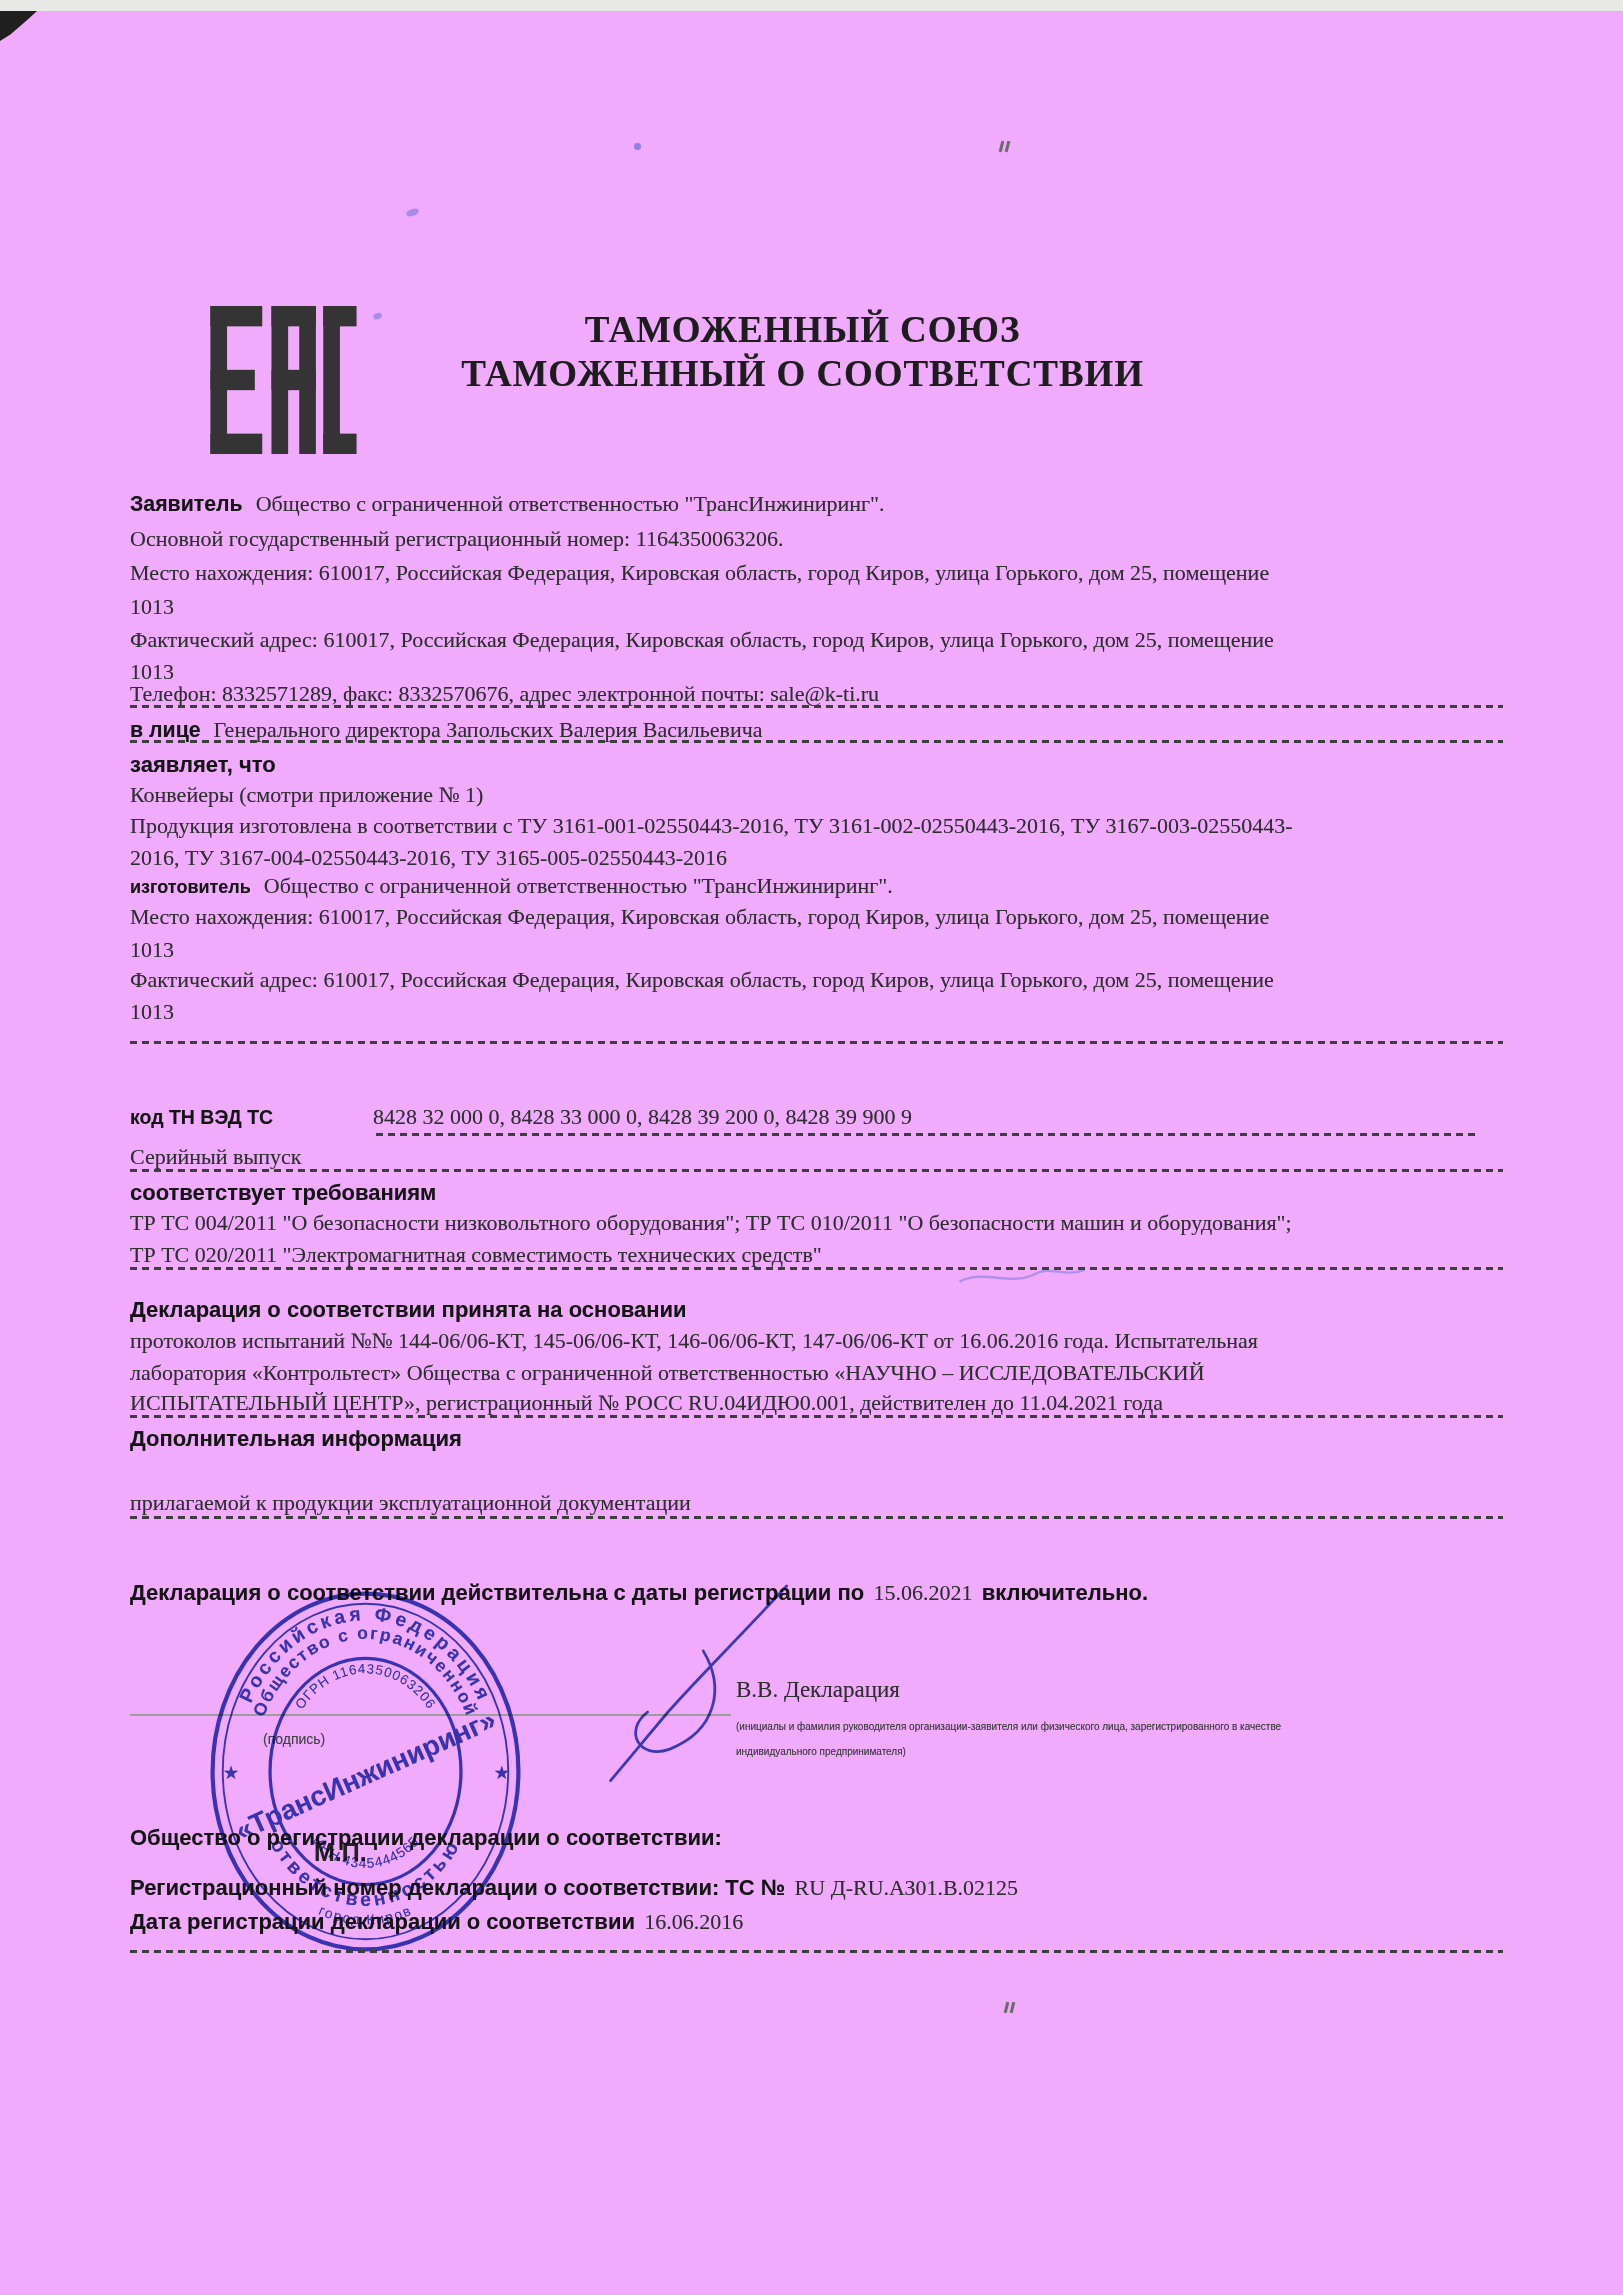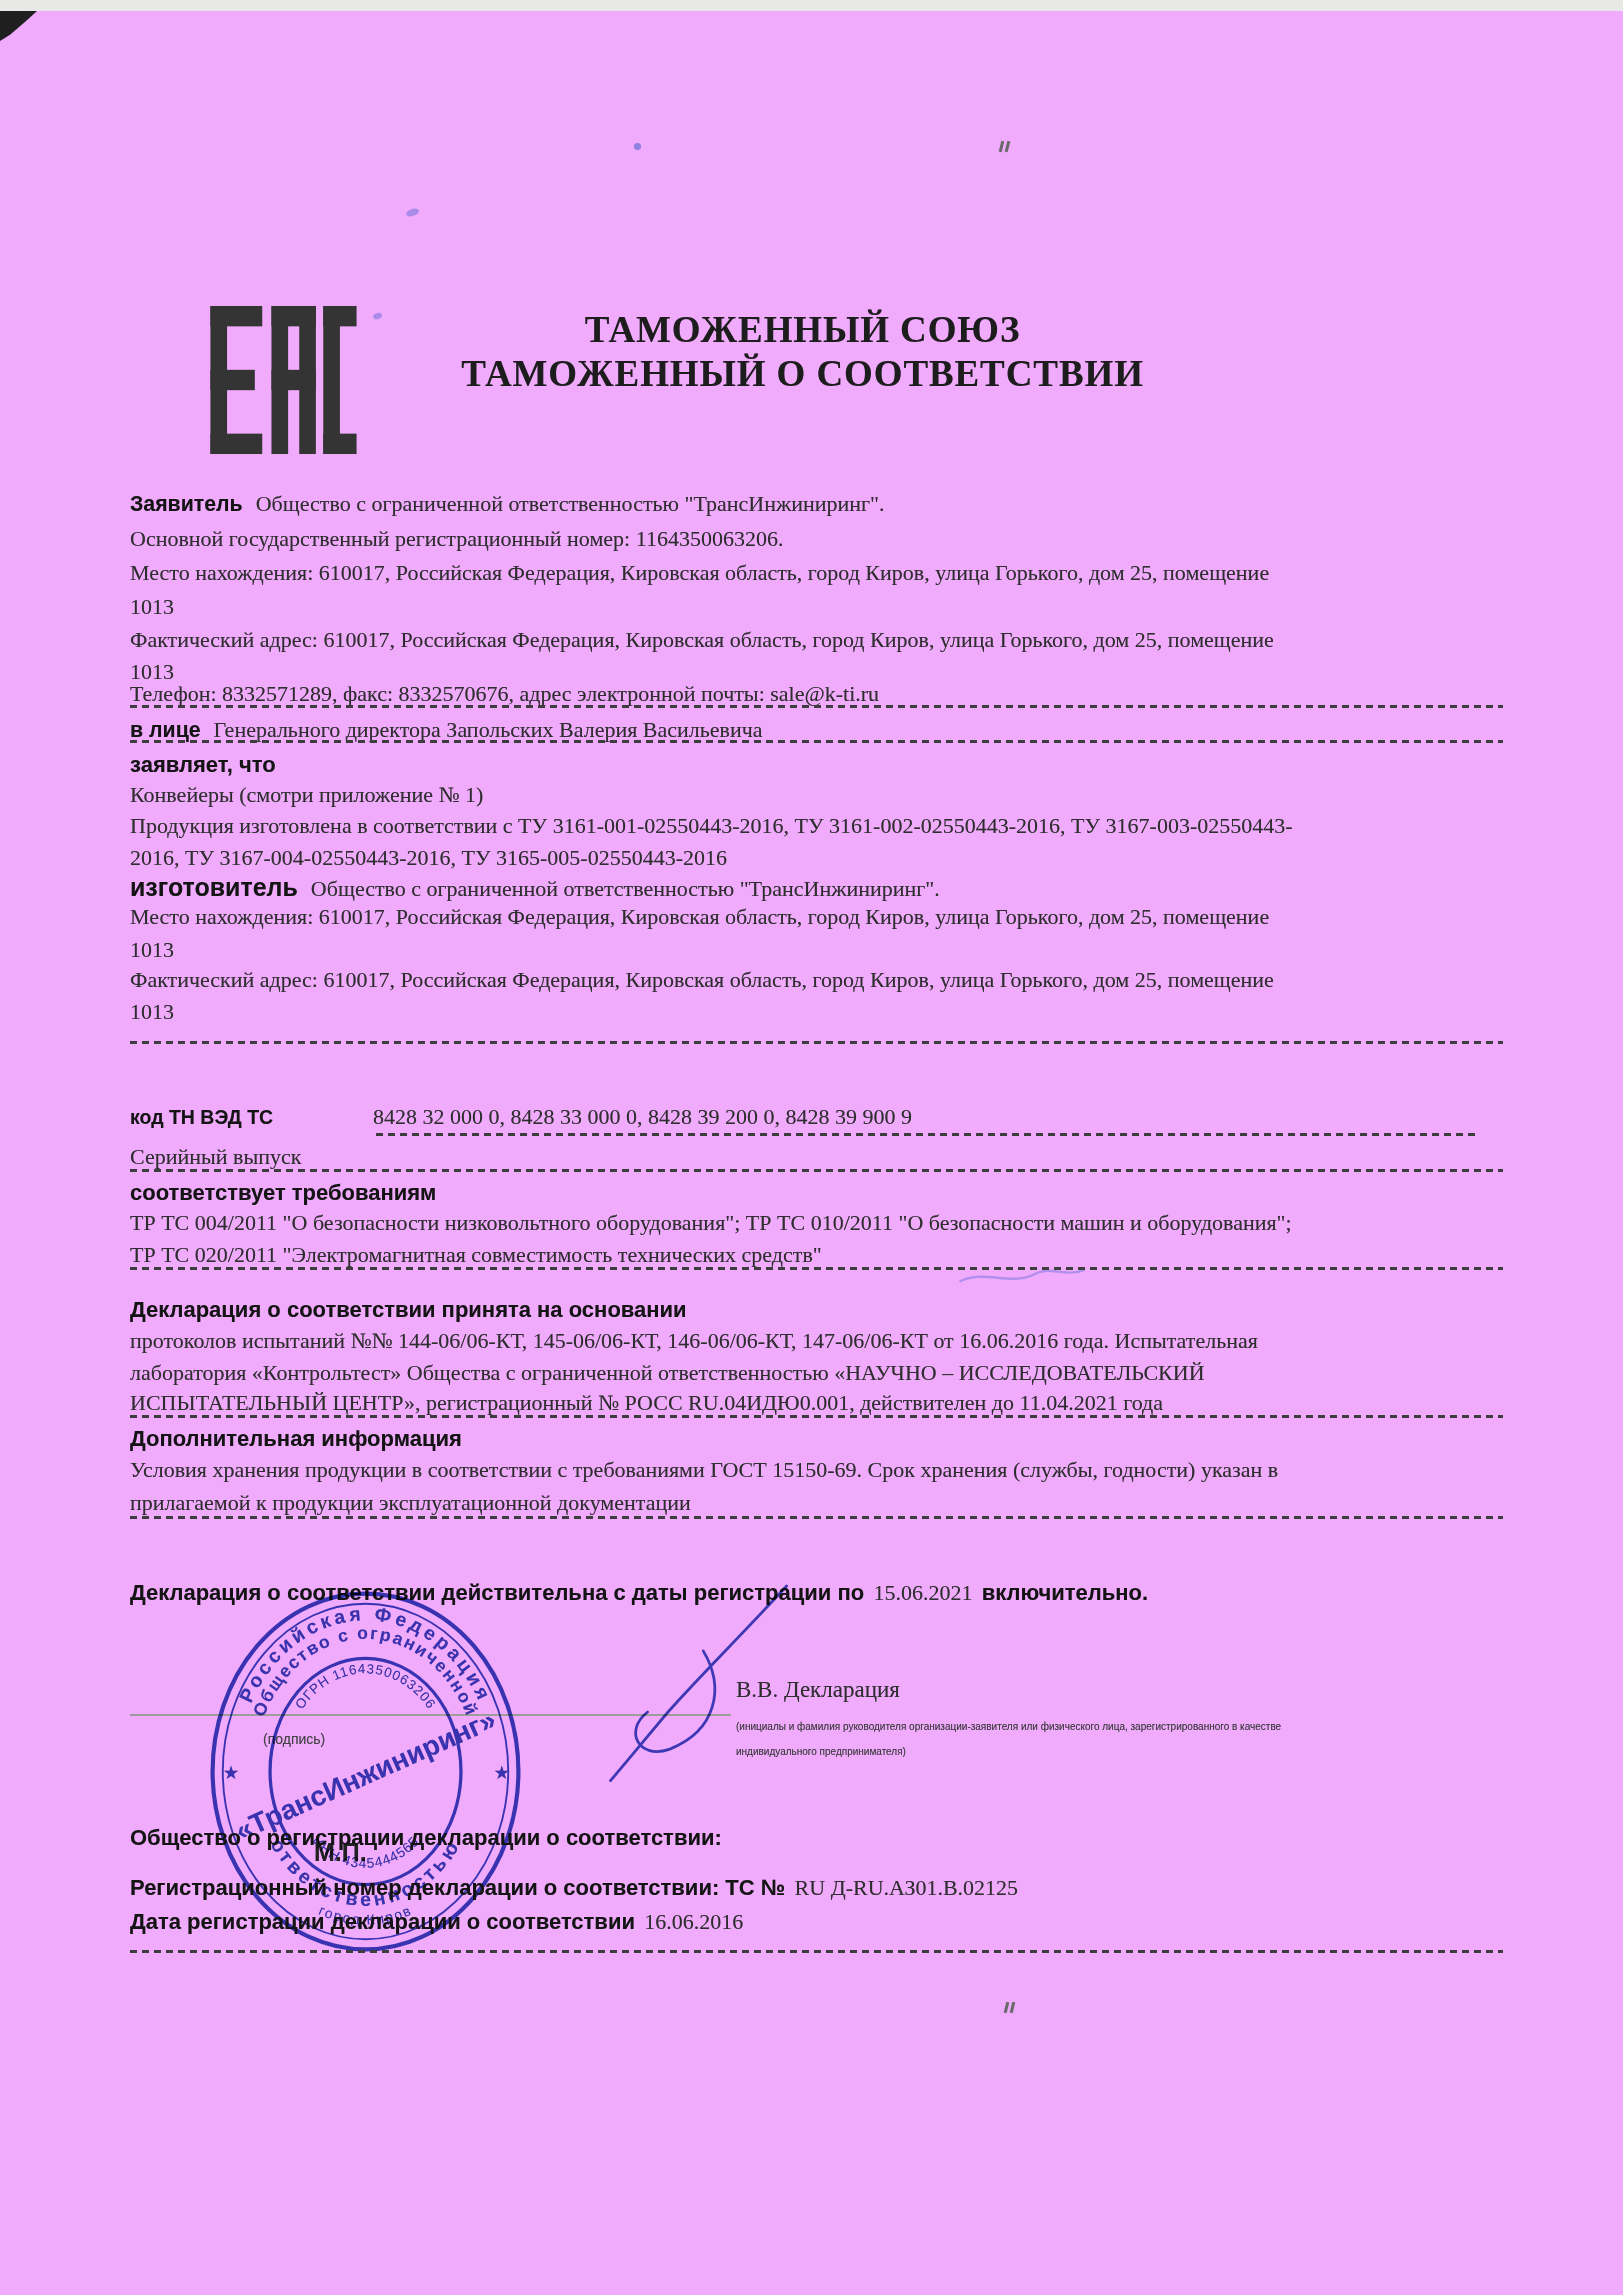--- a/index.html
+++ b/index.html
@@ -90,21 +90,21 @@
     <span class="sans-b lbl">в лице</span><span class="sp">Генерального директора Запольских Валерия Васильевича</span>
   </div>
   <div class="dash" style="top:729px"></div>
 
   <div class="row sans-b h" style="top:741px">заявляет, что</div>
   <div class="row" style="top:771px">Конвейеры (смотри приложение № 1)</div>
   <div class="row" style="top:802px">Продукция изготовлена в соответствии с ТУ 3161-001-02550443-2016, ТУ 3161-002-02550443-2016, ТУ 3167-003-02550443-</div>
   <div class="row" style="top:834px">2016, ТУ 3167-004-02550443-2016, ТУ 3165-005-02550443-2016</div>
 
   <div class="row" style="top:862px">
-    <span class="sans-b" style="font-size:25px">изготовитель</span><span class="sp">Общество с ограниченной ответственностью "ТрансИнжиниринг".</span>
+    <span class="sans-b" style="font-size:18px">изготовитель</span><span class="sp">Общество с ограниченной ответственностью "ТрансИнжиниринг".</span>
   </div>
   <div class="row" style="top:893px">Место нахождения: 610017, Российская Федерация, Кировская область, город Киров, улица Горького, дом 25, помещение</div>
   <div class="row" style="top:926px">1013</div>
   <div class="row" style="top:956px">Фактический адрес: 610017, Российская Федерация, Кировская область, город Киров, улица Горького, дом 25, помещение</div>
   <div class="row" style="top:988px">1013</div>
   <div class="dash" style="top:1030px"></div>
 
   <div class="row" style="top:1093px">
     <span class="sans-b" style="font-size:19.5px">код ТН ВЭД ТС</span>
     <span style="position:absolute;left:243px;top:0">8428 32 000 0, 8428 33 000 0, 8428 39 200 0, 8428 39 900 9</span>
@@ -118,21 +118,20 @@
   <div class="row" style="top:1231px">ТР ТС 020/2011 "Электромагнитная совместимость технических средств"</div>
   <div class="dash" style="top:1256px"></div>
 
   <div class="row sans-b h" style="top:1286px">Декларация о соответствии принята на основании</div>
   <div class="row" style="top:1317px">протоколов испытаний №№ 144-06/06-КТ, 145-06/06-КТ, 146-06/06-КТ, 147-06/06-КТ от 16.06.2016 года. Испытательная</div>
   <div class="row" style="top:1349px">лаборатория «Контрольтест» Общества с ограниченной ответственностью «НАУЧНО – ИССЛЕДОВАТЕЛЬСКИЙ</div>
   <div class="row" style="top:1379px">ИСПЫТАТЕЛЬНЫЙ ЦЕНТР», регистрационный № РОСС RU.04ИДЮ0.001, действителен до 11.04.2021 года</div>
   <div class="dash" style="top:1404px"></div>
 
   <div class="row sans-b h" style="top:1415px">Дополнительная информация</div>
-  <div class="row" style="top:1446px">Условия хранения продукции в соответствии с требованиями ГОСТ 15150-69. Срок хранения (службы, годности) указан в</div>
   <div class="row" style="top:1479px">прилагаемой к продукции эксплуатационной документации</div>
   <div class="dash" style="top:1505px"></div>
 
   <div class="row" style="top:1569px">
     <span class="sans-b h">Декларация о соответствии действительна с даты регистрации по</span><span class="sp-s">15.06.2021</span><span class="sans-b h sp-s">включительно.</span>
   </div>
 
   <div class="sigline"></div>
   <div class="podpis">(подпись)</div>
   <div class="signer">В.В. Декларация</div>

